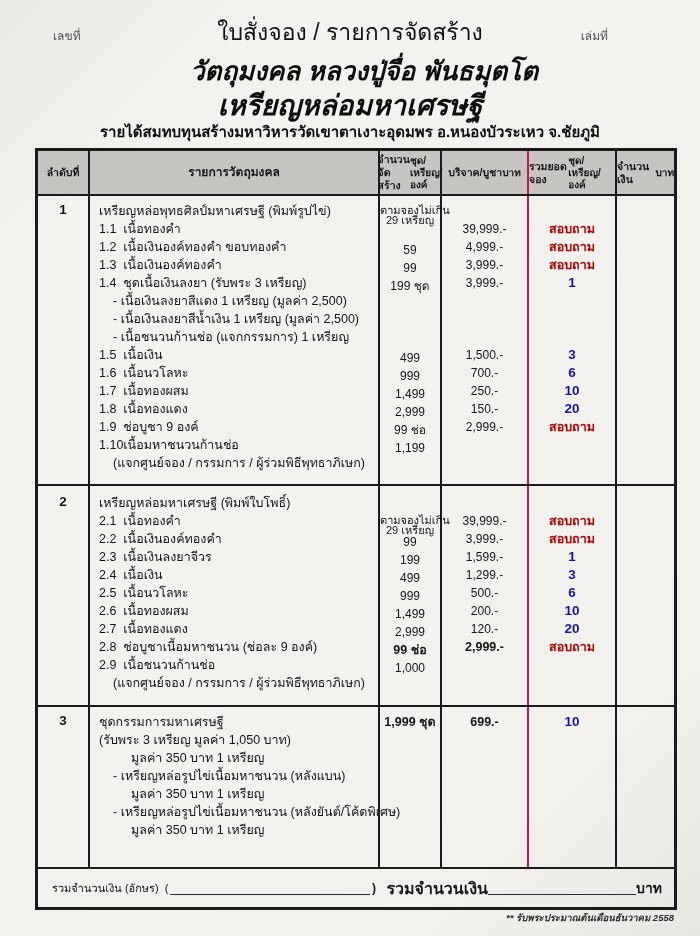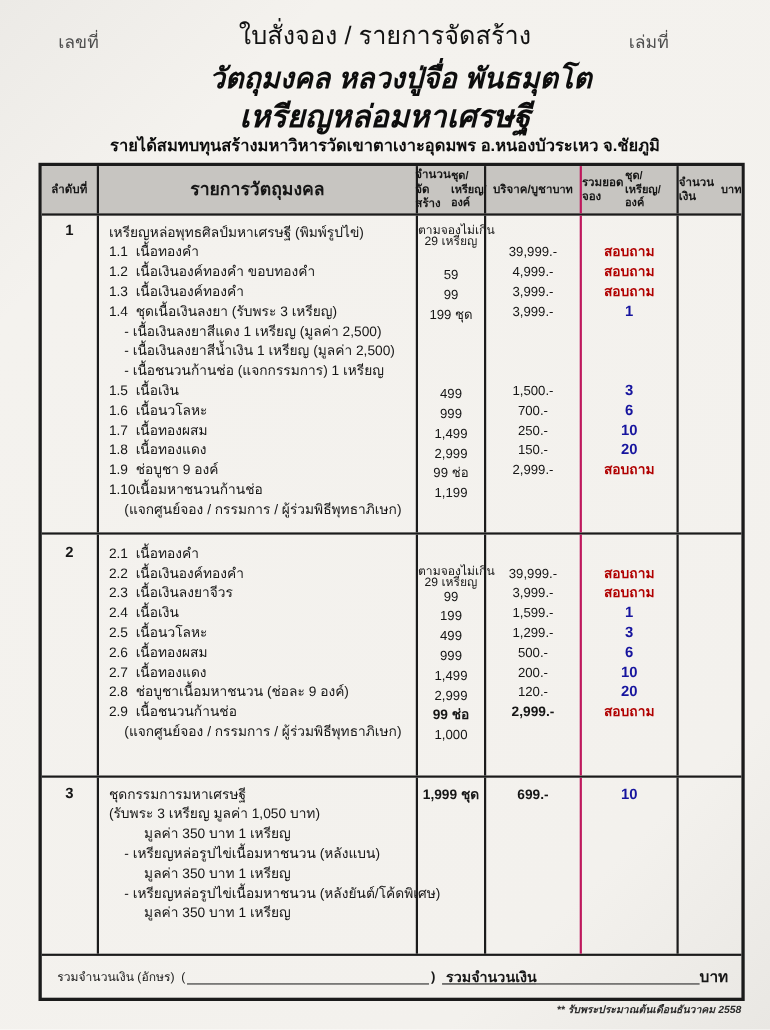--- a/index.html
+++ b/index.html
@@ -4,21 +4,21 @@
 <style>
   * { margin:0; padding:0; box-sizing:border-box; }
   html,body { width:700px; height:936px; }
   body {
     font-family:"Liberation Sans","DejaVu Sans",sans-serif;
     background:linear-gradient(135deg,#eceae6 0%,#f4f2ee 18%,#f3f1ed 82%,#e9e7e3 100%);
     color:#161616;
     position:relative;
     overflow:hidden;
   }
-  .small-label { position:absolute; font-size:16px; color:#4f4f4f; }
+  .small-label { position:absolute; font-size:12px; color:#4f4f4f; }
   .doc-no { left:53px; top:26px; }
   .book-no { right:92px; top:26px; }
   .form-title { position:absolute; top:14px; left:0; width:100%; text-align:center; font-size:23px; color:#121212; }
   .big1 { position:absolute; top:50px; left:14px; width:100%; text-align:center; font-size:26px; font-weight:bold; font-style:italic; color:#0d0d0d; }
   .big2 { position:absolute; top:83px; left:0; width:100%; text-align:center; font-size:28px; font-weight:bold; font-style:italic; color:#0d0d0d; }
   .sub3 { position:absolute; top:120px; left:0; width:100%; text-align:center; font-size:15px; font-weight:bold; color:#0d0d0d; }
 
   .table {
     position:absolute; left:35px; top:148px; width:642px;
     border:3px solid #1b1b1b; background:transparent;
@@ -26,42 +26,42 @@
   .thead { display:flex; background:#c7c5c1; border-bottom:2px solid #1b1b1b; height:45px; }
   .thead .hc { display:flex; flex-direction:row; align-items:center; justify-content:center; font-weight:bold; }
   .hl1 { font-size:10.5px; line-height:13px; }
   .hl2 { font-size:10px;  line-height:12px; }
   .c1 { width:52px;  border-right:2px solid #1b1b1b; }
   .c2 { width:290px; border-right:2px solid #1b1b1b; }
   .c3 { width:62px;  border-right:2px solid #1b1b1b; }
   .c4 { width:87px;  border-right:2px solid #be185d; }
   .c5 { width:88px;  border-right:2px solid #1b1b1b; }
   .c6 { width:57px; }
-  .thead .c2 .hl1 { font-size:16px; }
+  .thead .c2 .hl1 { font-size:12px; }
 
   .section { display:flex; border-bottom:2px solid #1b1b1b; }
   .section .cell { padding-top:6px; padding-bottom:9px; }
   .section.s2 .cell { padding-top:8px; padding-bottom:10px; }
   .section.s3 .cell { padding-top:6px; padding-bottom:10px; }
   .section .c1 { text-align:center; font-weight:bold; font-size:13.5px; }
   .section .c2 { padding-left:9px; padding-right:4px; }
   .ln  { height:18px; line-height:18px; font-size:12.5px; white-space:pre; overflow:visible; }
   .ind1 { padding-left:14px; }
   .ind2 { padding-left:32px; }
   .vln { height:18px; line-height:18px; font-size:12px; text-align:center; white-space:nowrap; }
   .vln.b { font-weight:bold; font-size:12.5px; }
   .qsmall { font-size:11px; line-height:10px; margin-top:3px; font-weight:normal; }
   .inquire { color:var(--inquire,#b00000); font-weight:bold; font-size:12.5px; }
   .count   { color:var(--count,#16149e);  font-weight:bold; font-size:13.5px; }
 
   .totals { display:flex; align-items:center; height:38px; padding:0 12px 0 14px; }
   .t-words { font-size:11px; white-space:pre; }
   .t-line1 { flex:1; border-bottom:1.5px solid #2a2a2a; height:13px; margin:0 2px; }
   .t-paren { font-size:12px; font-weight:bold; }
-  .t-amt   { font-size:13px; font-weight:bold; margin-left:6px; white-space:pre;text-decoration:underline; }
+  .t-amt   { font-size:16px; font-weight:bold; margin-left:6px; white-space:pre; }
   .t-line2 { width:148px; border-bottom:1.5px solid #2a2a2a; height:13px; }
   .t-baht  { font-size:14px; font-weight:bold; }
 
   .footnote { position:absolute; right:26px; top:910px; font-size:9.5px; font-weight:bold; font-style:italic; color:#2b2b2b; }
 </style>
 </head>
 <body>
 
 <div class="small-label doc-no">เลขที่</div>
 <div class="form-title">ใบสั่งจอง / รายการจัดสร้าง</div>
@@ -184,20 +184,21 @@
           <div class="vln"></div>
           <div class="vln"></div>
           <div class="vln"></div>
           <div class="vln"></div>
           <div class="vln"></div>
         </div>
       </div>
       <div class="section s2">
         <div class="cell c1">2</div>
         <div class="cell c2">
+          <div class="ln ind0">เหรียญหล่อมหาเศรษฐี (พิมพ์ใบโพธิ์)</div>
           <div class="ln ind0">2.1  เนื้อทองคำ</div>
           <div class="ln ind0">2.2  เนื้อเงินองค์ทองคำ</div>
           <div class="ln ind0">2.3  เนื้อเงินลงยาจีวร</div>
           <div class="ln ind0">2.4  เนื้อเงิน</div>
           <div class="ln ind0">2.5  เนื้อนวโลหะ</div>
           <div class="ln ind0">2.6  เนื้อทองผสม</div>
           <div class="ln ind0">2.7  เนื้อทองแดง</div>
           <div class="ln ind0">2.8  ช่อบูชาเนื้อมหาชนวน (ช่อละ 9 องค์)</div>
           <div class="ln ind0">2.9  เนื้อชนวนก้านช่อ</div>
           <div class="ln ind1">(แจกศูนย์จอง / กรรมการ / ผู้ร่วมพิธีพุทธาภิเษก)</div>

